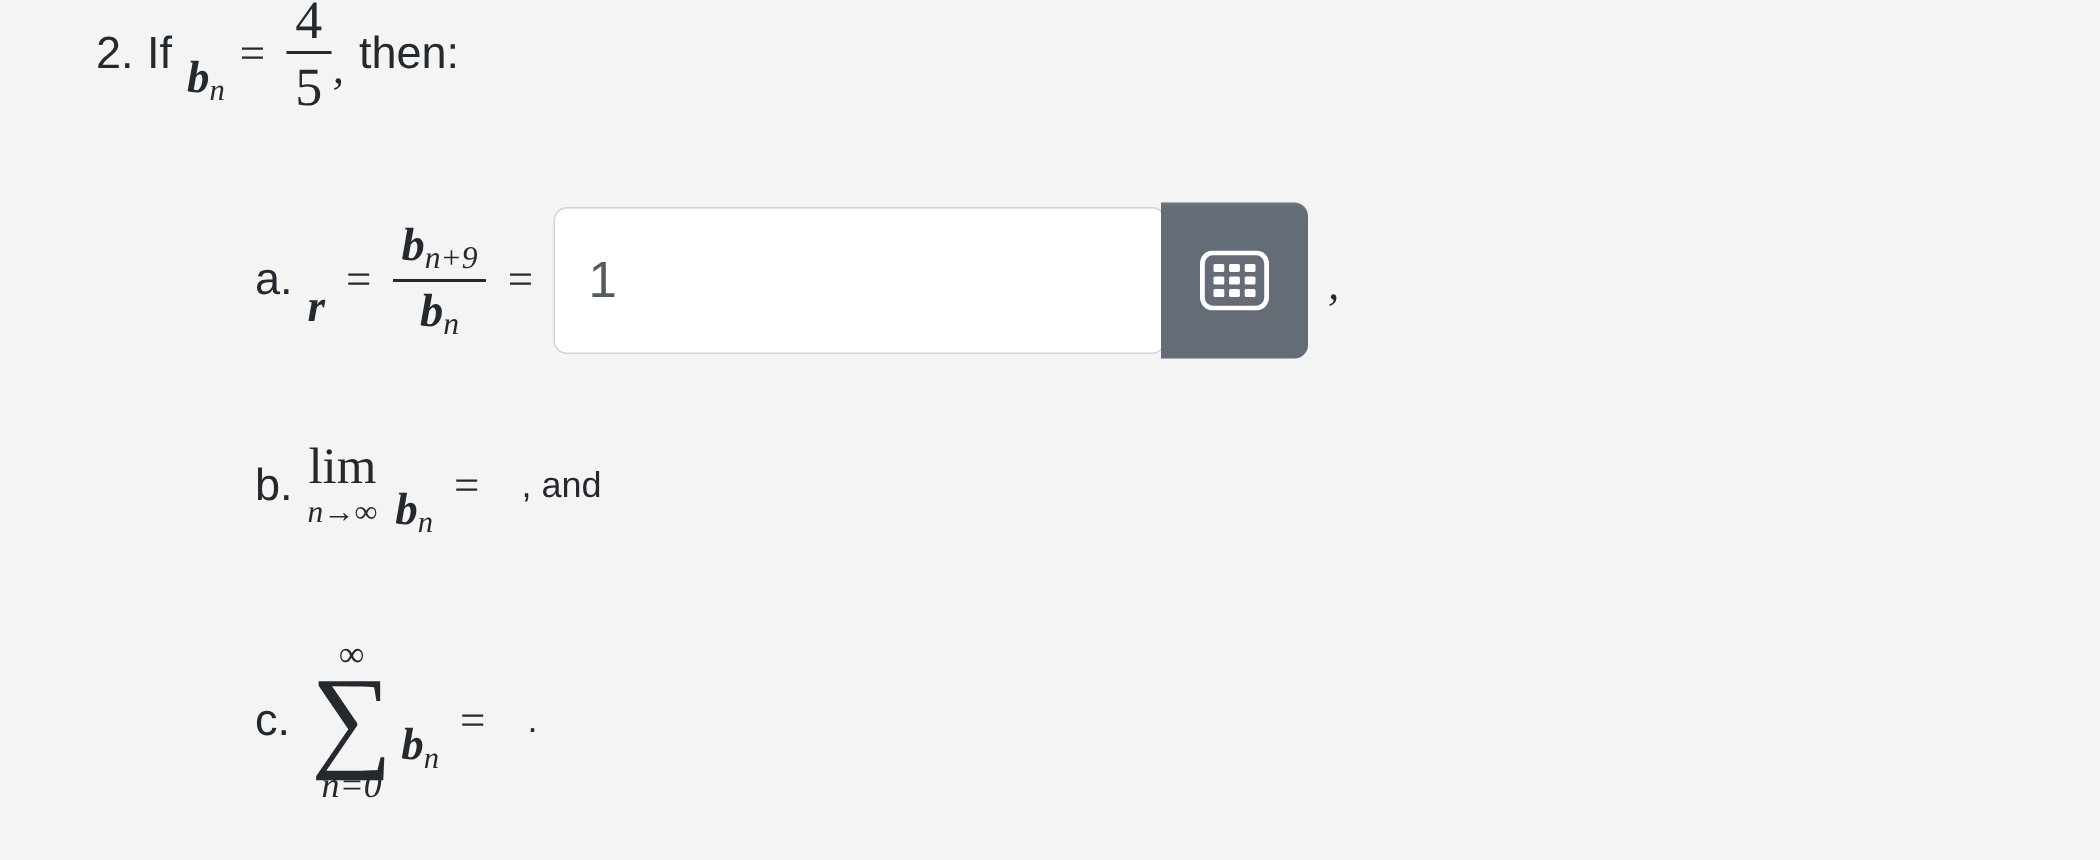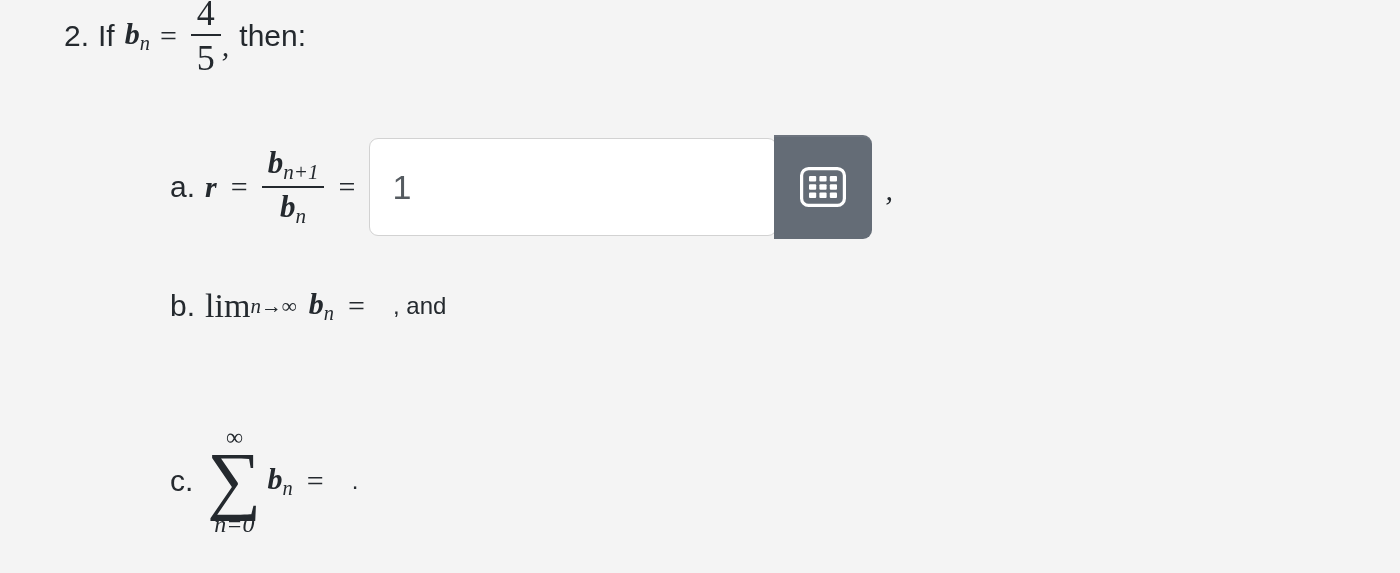--- a/index.html
+++ b/index.html
@@ -18,20 +18,21 @@
 
   .page {
     position: relative;
     width: 1400px;
     height: 573px;
   }
   .mi {
     font-family: "Liberation Serif", serif;
     font-style: italic;
     font-weight: 700;
+    margin-top: 36px;
   }
   .mi-thin {
     font-family: "Liberation Serif", serif;
     font-style: italic;
     font-weight: 400;
   }
   .mn {
     font-family: "Liberation Serif", serif;
     font-style: normal;
     font-weight: 400;
@@ -187,21 +188,21 @@
   #row-a .answer .kp { left: 405px; }
 
   
   #row-b { left: 170px; top: 287px; }
   #row-b .answer { width: 498px; }
   #row-b .answer .field { width: 406px; }
   #row-b .answer .kp { left: 402px; }
 
   .limop {
     display: inline-flex;
-    flex-direction: row;
+    flex-direction: column;
     align-items: center;
     vertical-align: middle;
     line-height: 1;
     margin-right: 4px;
   }
   .limop .lim-main {
     font-family: "Liberation Serif", serif;
     font-style: normal;
     font-size: 34px;
   }
@@ -262,21 +263,21 @@
     <span class="then">then:</span>
   </div>
 
   <div class="row" id="row-a">
     <span class="item-label">a.</span>
     <span class="mi" style="font-size:30px;">r</span>
     <span class="mo eq">=</span>
 
     <span class="frac">
       <span class="num">
-        <span class="mi"><span>b</span><span class="sub mi-thin">n+1</span></span>
+        <span class="mi"><span>b</span><span class="sub mi-thin">n+9</span></span>
       </span>
       <span class="den">
         <span class="mi"><span>b</span><span class="sub mi-thin">n</span></span>
       </span>
     </span>
 
     <span class="mo eq">=</span>
 
     <span class="answer">
       <span class="field" title="">

